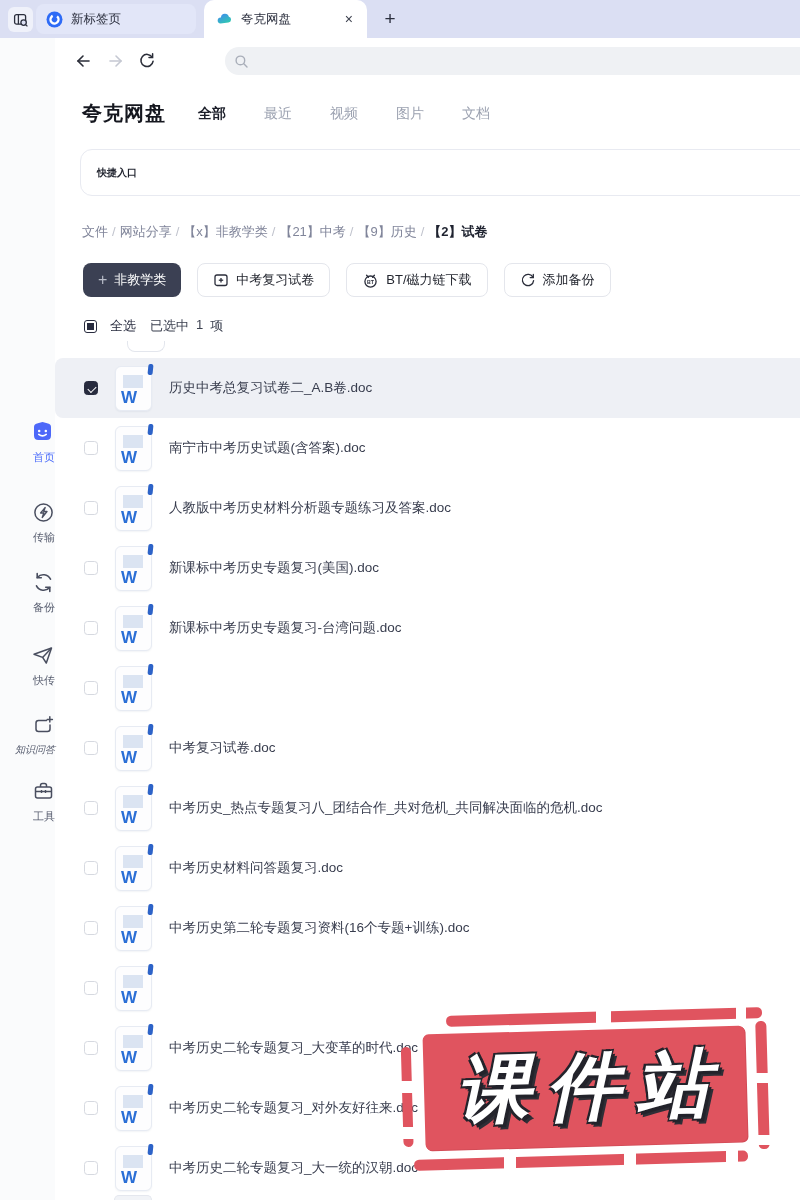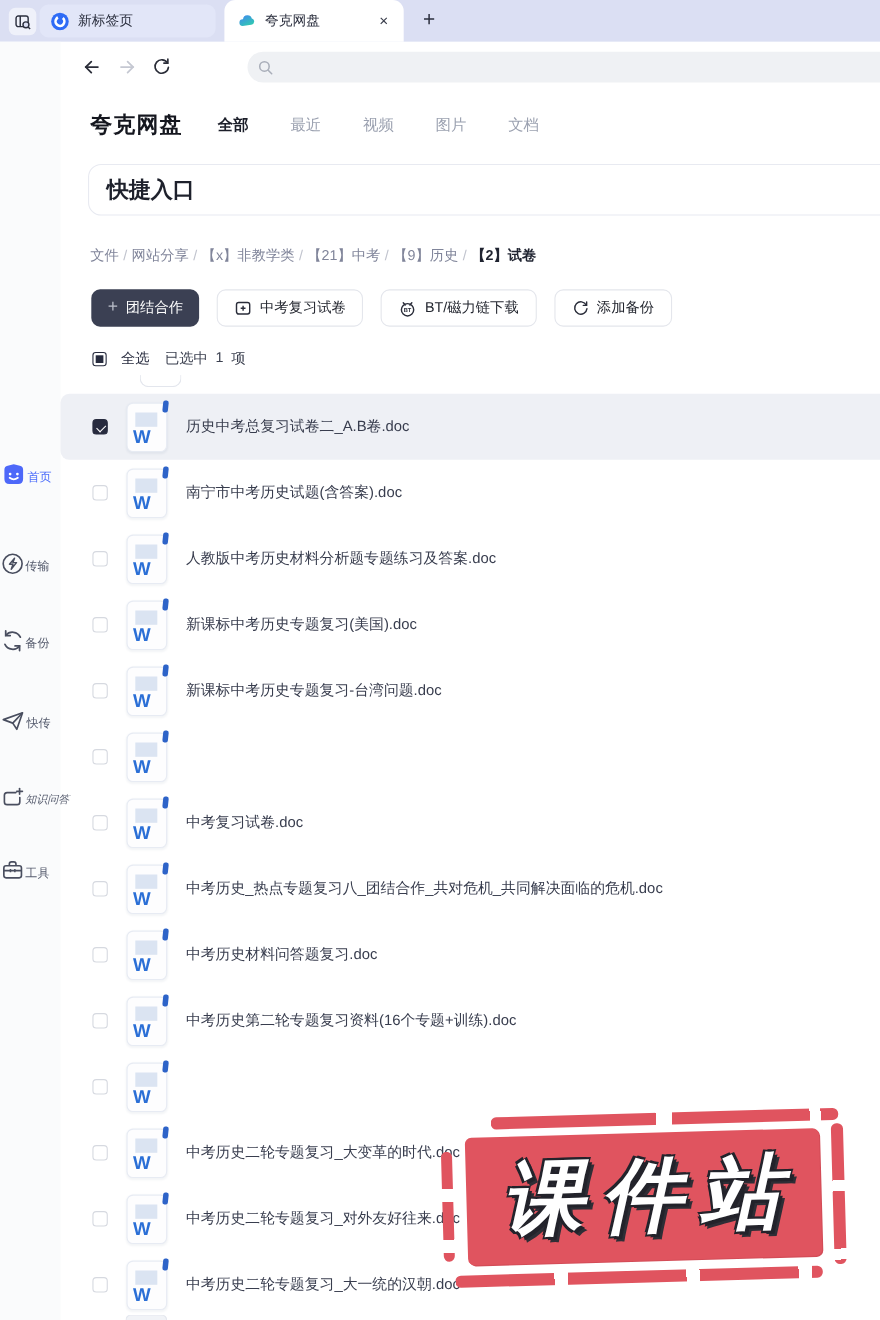--- a/index.html
+++ b/index.html
@@ -21,36 +21,36 @@
 
   
   .navbar { position:absolute; left:0; top:38px; width:800px; height:47px; background:#fff; }
   .nav-ico { position:absolute; top:14px; width:18px; height:18px; }
   .nav-back { left:74px; } .nav-fwd { left:107px; } .nav-refresh { left:138px; }
   .searchbar { position:absolute; left:225px; top:9px; width:600px; height:28px; background:#eff1f4; border-radius:14px;
     display:flex; align-items:center; padding-left:9px; }
 
   
   .sidebar { position:absolute; left:0; top:38px; width:55px; height:1162px; background:#fafbfc; }
-  .side-item { position:absolute; left:0; width:55px; display:flex; flex-direction:row; align-items:flex-start; }
+  .side-item { position:absolute; left:0; width:55px; display:flex; flex-direction:column; align-items:flex-end; }
   .side-item .lbl { margin-top:6px; font-size:11px; color:#565c6e; letter-spacing:0; white-space:nowrap; }
   .side-item.active .lbl { color:#4a6bfa; }
   .si-0{top:382px;} .si-1{top:463px;} .si-2{top:533px;} .si-3{top:606px;} .si-4{top:676px;font-style:italic;} .si-4 .lbl{font-size:10px;} .si-5{top:742px;}
 
   
   .main-head { position:absolute; left:82px; top:100px; display:flex; align-items:center; }
   .pan-title { font-size:20px; font-weight:800; color:#15171f; letter-spacing:1px; }
   .filter-tabs { display:flex; margin-left:32px; gap:38px;align-items:center; }
   .ftab { font-size:14px; color:#9ba1b0; cursor:default; }
   .ftab.active { color:#1c1f2a; font-weight:700; }
 
   
   .quick-card { position:absolute; left:80px; top:149px; width:745px; height:47px; background:#fff;
     border:1px solid #e8eaf1; border-radius:12px; display:flex; align-items:center; padding-left:16px; }
-  .quick-title { font-size:20px; font-weight:700; color:#1e212c; }
+  .quick-title { font-size:10px; font-weight:700; color:#1e212c; }
 
   
   .breadcrumb { position:absolute; left:82px; top:223px; font-size:13px; color:#80859a; white-space:nowrap; }
   .bc-sep { color:#c0c3cd; margin:0 4px; }
   .bc-item.last { color:#1f2330; font-weight:700; }
 
   
   .toolbar { position:absolute; left:83px; top:263px; display:flex; gap:16px; }
   .btn { height:34px; display:flex; align-items:center; border-radius:8px; font-size:13px; padding:0 15px; gap:7px; }
   .btn-dark { background:#3b4053; color:#fff; }
@@ -257,21 +257,21 @@
 
   <div class="quick-card">
     <span class="quick-title">快捷入口</span>
   </div>
 
   <div class="breadcrumb"><span class="bc-item">文件</span><span class="bc-sep">/</span><span class="bc-item">网站分享</span><span class="bc-sep">/</span><span class="bc-item">【x】非教学类</span><span class="bc-sep">/</span><span class="bc-item">【21】中考</span><span class="bc-sep">/</span><span class="bc-item">【9】历史</span><span class="bc-sep">/</span><span class="bc-item last">【2】试卷</span></div>
 
   <div class="toolbar">
     <div class="btn btn-dark">
       <span class="plus">+</span>
-      <span>团结合作</span>
+      <span>非教学类</span>
     </div>
     <div class="btn btn-light">
       <span>
         <svg width="16" height="16" viewBox="0 0 16 16" fill="none" stroke="#2a2d3a" stroke-width="1.3" stroke-linejoin="round">
           <rect x="2" y="3" width="12" height="10.5" rx="2"></rect>
           <line x1="8" y1="6" x2="8" y2="10.5"></line>
             <line x1="5.8" y1="8.2" x2="10.2" y2="8.2"></line>
         </svg>
       </span>
       <span>中考复习试卷</span>

